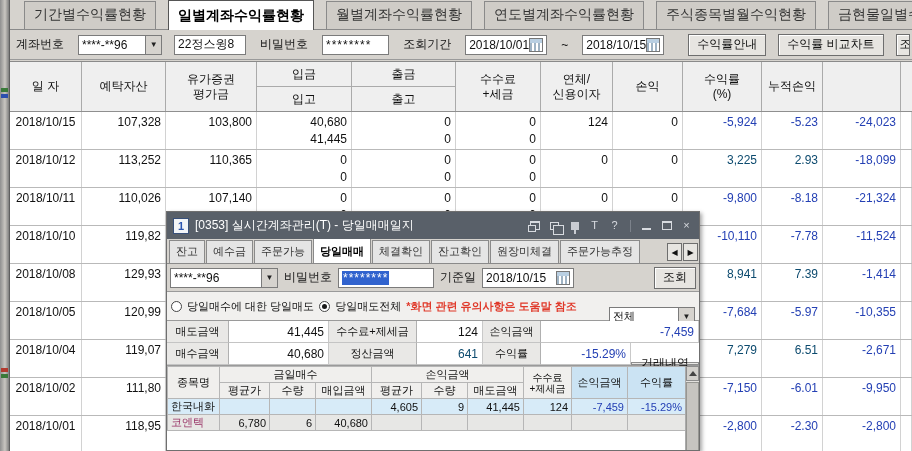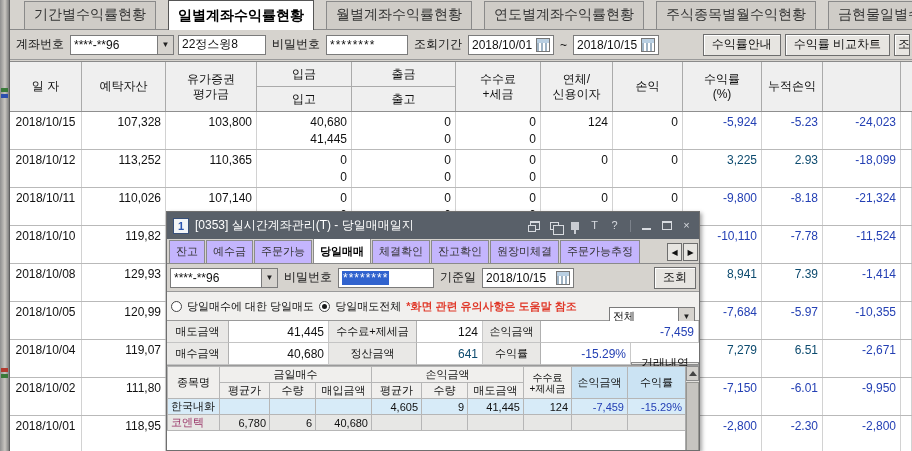--- a/index.html
+++ b/index.html
@@ -11,21 +11,21 @@
   .edge-strip .dot { position:absolute; left:1px; width:7px; height:4px; }
 
   .main-window { position:absolute; left:10px; top:0; width:902px; height:451px; background:#d6d3ce; z-index:2; }
 
   
   .tabbar { height:30px; display:flex; align-items:flex-end; background:#d6d3ce; border-bottom:1px solid #8a8a8a; padding-left:14px; }
   .tab { padding:4px 9px 5px; border:1px solid #8a8a8a; border-bottom:none; margin-right:12px; background:#cfccc7; color:#333; white-space:nowrap; font-size:14px; cursor:default; }
   .tab.active { background:#ffffff; color:#000; font-weight:bold; padding-top:6px; position:relative; top:1px; border-color:#555; }
 
   
-  .toolbar { height:30px; display:flex; align-items:center; gap:4px; padding:0 2px 0 4px; background:#d6d3ce; border-bottom:1px solid #9a9a9a; }
+  .toolbar { height:30px; display:flex; align-items:center; gap:12px; padding:0 2px 0 4px; background:#d6d3ce; border-bottom:1px solid #9a9a9a; }
   .tb-label { padding:0 2px; white-space:nowrap; }
   .inputbox { background:#fff; border:1px solid #7b7b7b; height:20px; display:flex; align-items:center; padding:0 3px; white-space:nowrap; }
   .combo { width:104px; justify-content:space-between; padding-right:0; }
   .combo .arrow-btn { width:16px; height:18px; background:#d6d3ce; border-left:1px solid #7b7b7b; display:flex; align-items:center; justify-content:center; font-size:8px; color:#222; }
   .namebox { width:88px; }
   .pwbox { width:82px; letter-spacing:1px; }
   .datebox { width:86px; justify-content:space-between; }
   .cal-icon { width:14px; height:14px; border:1px solid #777; background:
     linear-gradient(#b9cfe2 0 4px, transparent 4px),
     repeating-linear-gradient(90deg,#9fb3c4 0 2px, transparent 2px 4px); }
@@ -59,21 +59,21 @@
   .ico-restore::after { content:''; position:absolute; left:-3px; bottom:-3px; width:6px; height:5px; background:#596069; border:1px solid #d8dbe0; }
   .ico-copy { width:9px; height:8px; border:1px solid #d8dbe0; position:relative; }
   .ico-copy::after { content:''; position:absolute; left:2px; top:2px; width:9px; height:8px; border:1px solid #d8dbe0; background:#596069; }
   .ico-pin { width:8px; height:8px; background:#c9ccd2; position:relative; }
   .ico-pin::after { content:''; position:absolute; left:3px; top:7px; width:2px; height:5px; background:#c9ccd2; }
   .ico-min { width:9px; height:8px; border-bottom:2px solid #d8dbe0; }
   .ico-max { width:10px; height:9px; border:1px solid #d8dbe0; border-top-width:2px; }
   .t-sep { width:1px; height:12px; background:#7c828b; margin:0 2px; }
 
   .p-tabs { height:25px; display:flex; align-items:flex-end; background:#d6d3ce; border-bottom:1px solid #8a8a8a; padding-left:2px; font-size:11px; flex:0 0 auto; overflow:hidden; position:relative; }
-  .p-tab { padding:3px 6px 4px; border:1px solid #8a8a8a; border-bottom:none; margin-right:1px; background:#c4b5fd; color:#333; white-space:nowrap; }
+  .p-tab { padding:3px 6px 4px; border:1px solid #8a8a8a; border-bottom:none; margin-right:1px; background:#e5e5e5; color:#333; white-space:nowrap; }
   .p-tab.active { background:#fff; font-weight:bold; color:#000; padding-top:5px; }
   .p-tab-arrows { position:absolute; right:1px; bottom:2px; display:flex; gap:1px; background:#d6d3ce; padding-left:2px; }
   .p-arrow { width:15px; height:18px; border:1px solid #6e6e6e; background:#e7e5e1; font-size:8px; display:flex; align-items:center; justify-content:center; }
 
   .p-query { height:28px; display:flex; align-items:center; gap:4px; padding:0 3px; border-bottom:1px solid #9a9a9a; flex:0 0 auto; }
   .p-combo { width:108px; }
   .p-pw { width:96px; }
   .sel-text { background:#3163ce; color:#fff; padding:0 1px; letter-spacing:1px; }
   .p-date { width:92px; justify-content:space-between; }
 

